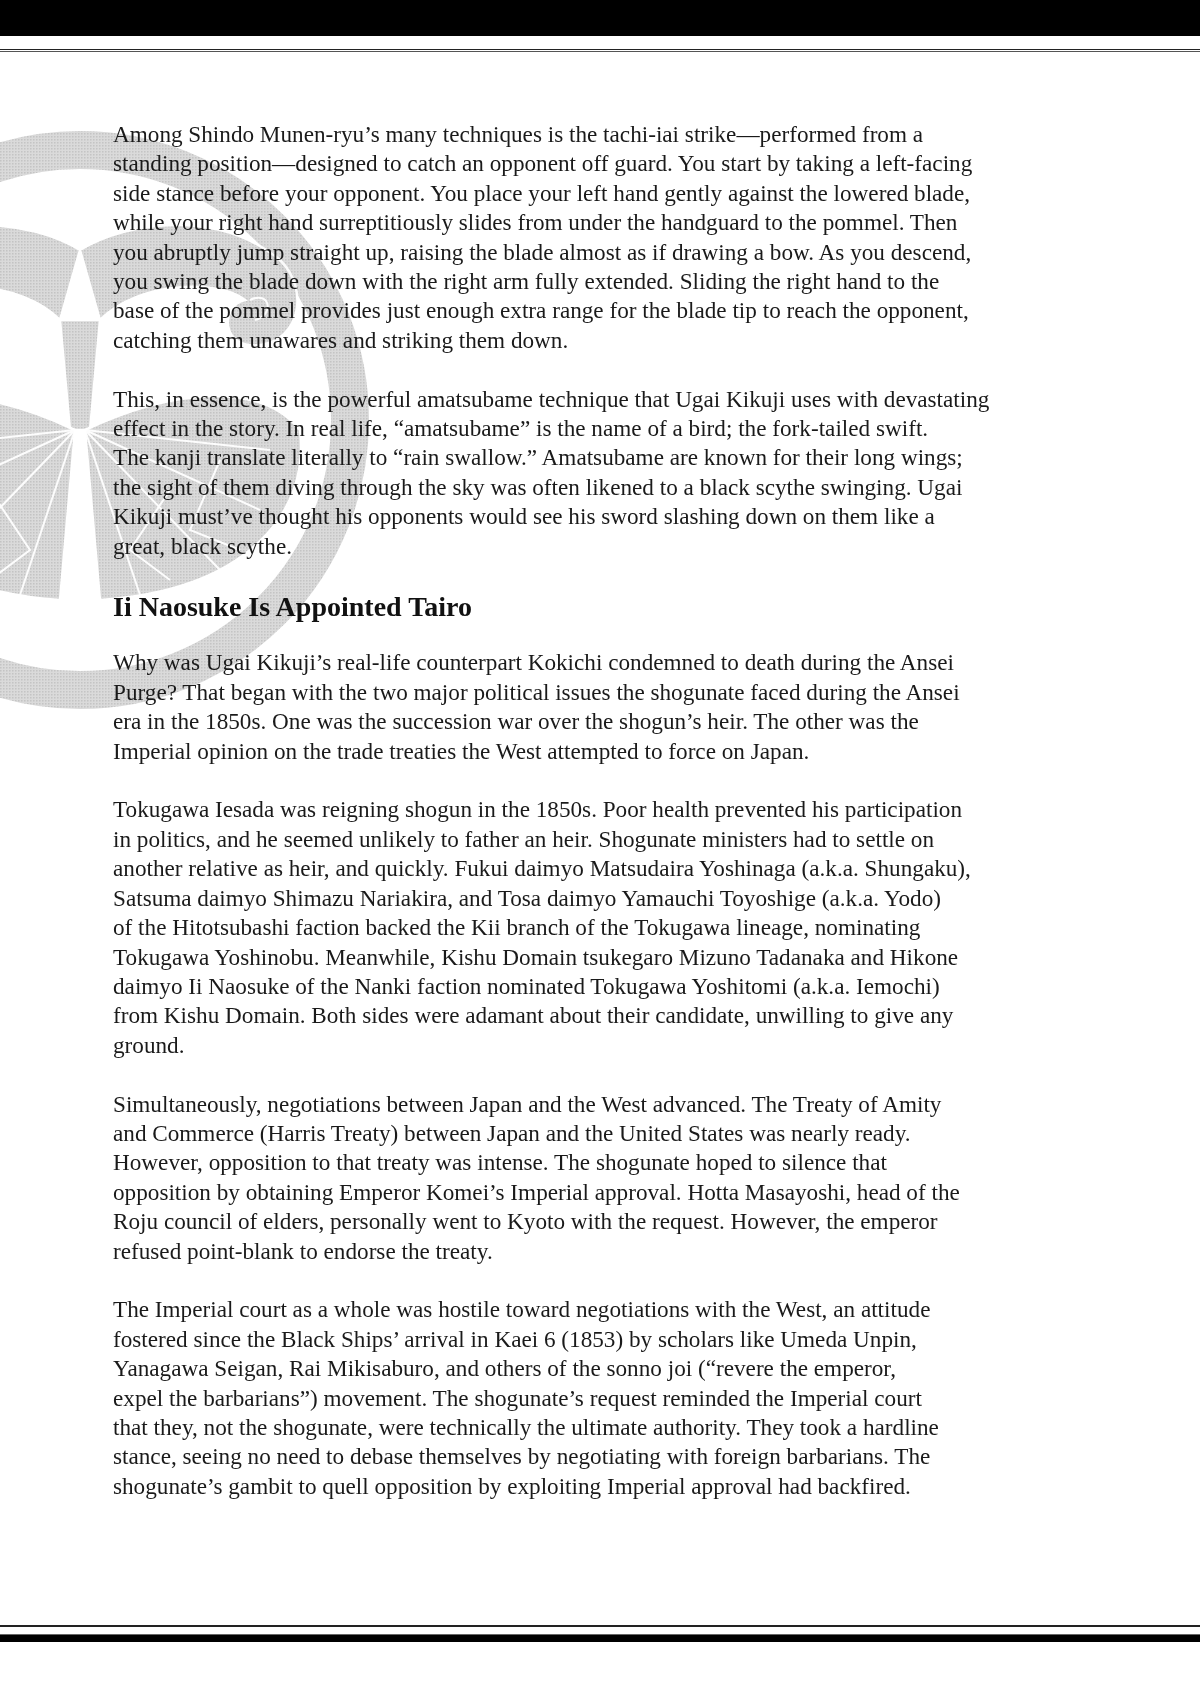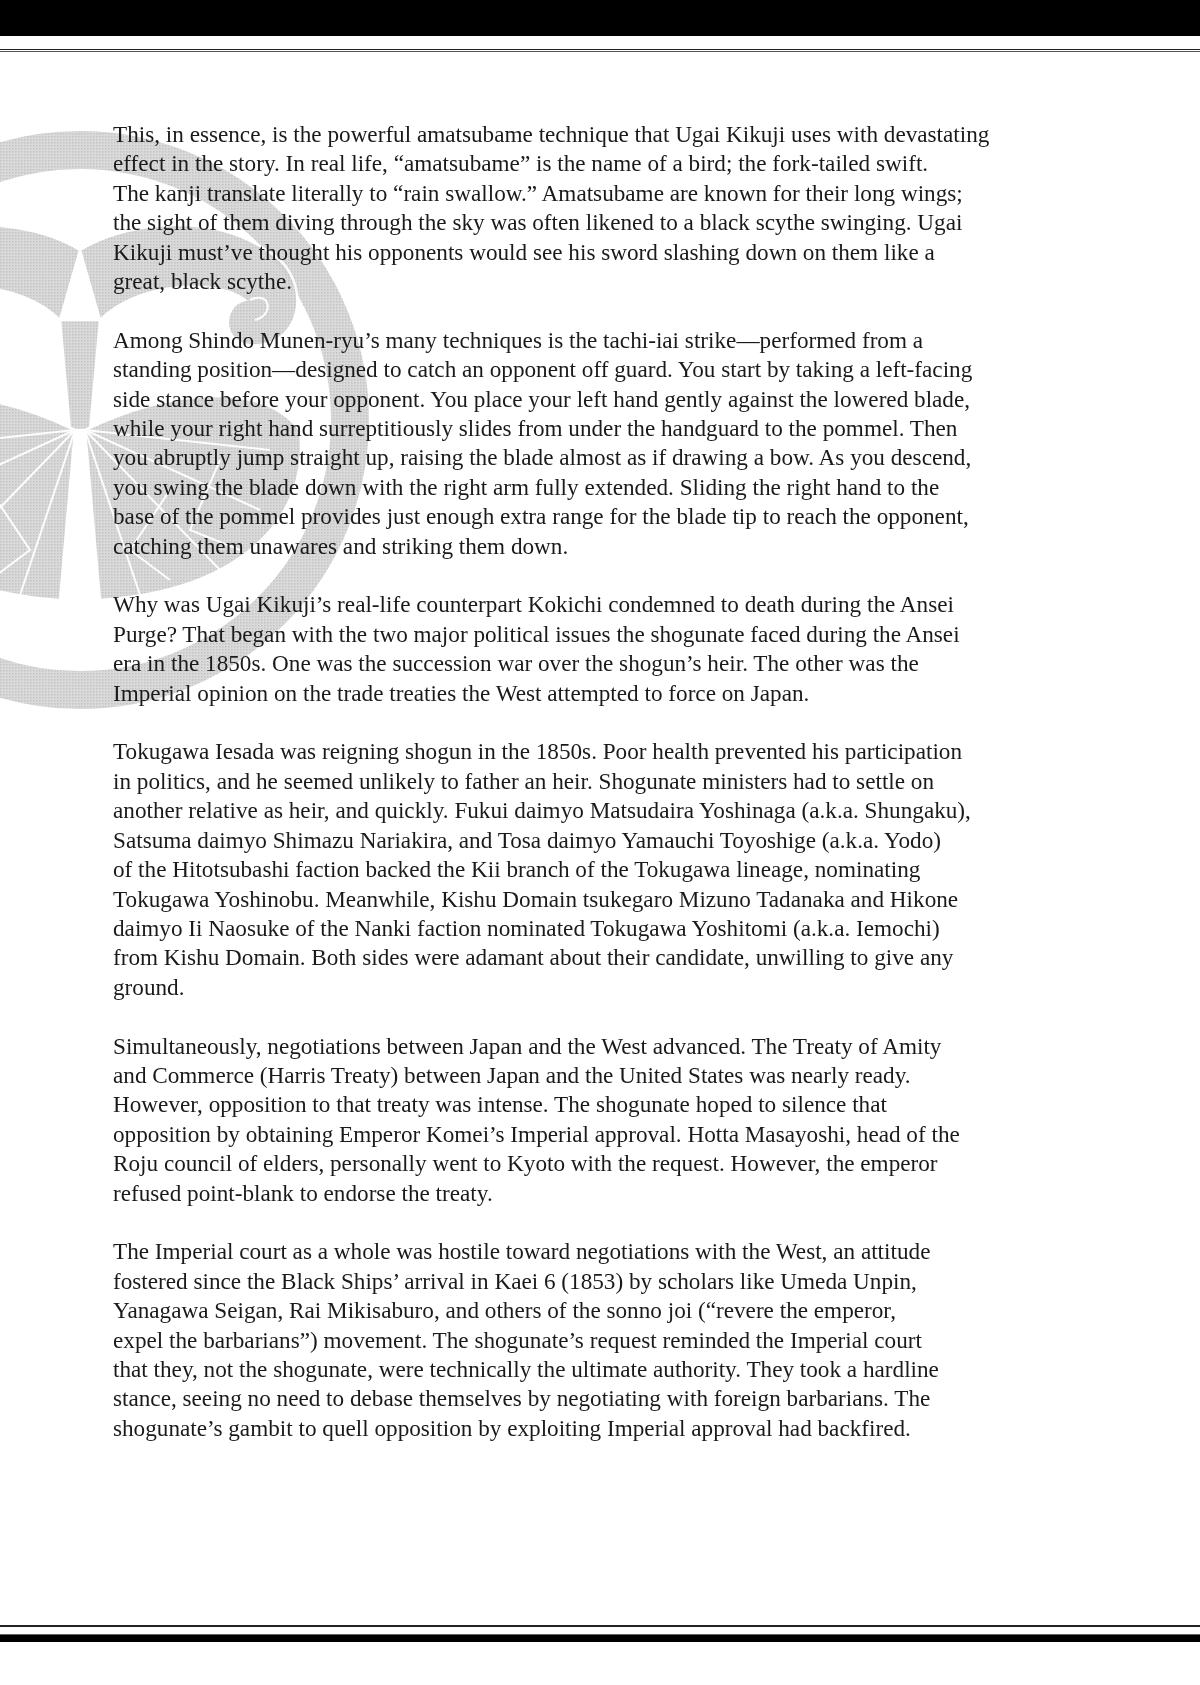--- a/index.html
+++ b/index.html
@@ -92,34 +92,35 @@
     <path d="M150 330 L 180 400 L 130 420"></path>
       <path d="M200 360 L 240 420 L 200 450"></path>
     <path d="M430 330 L 400 400 L 450 420"></path>
       <path d="M380 360 L 340 420 L 380 450"></path>
     <path d="M120 170 C 100 160, 95 185, 115 190"></path>
     <path d="M460 170 C 480 160, 485 185, 465 190"></path>
   </g>
 </svg>
 
 <main class="content">
-  <p>This, in essence, is the powerful amatsubame technique that Ugai Kikuji uses with devastating
-effect in the story. In real life, “amatsubame” is the name of a bird; the fork-tailed swift.
-The kanji translate literally to “rain swallow.” Amatsubame are known for their long wings;
-the sight of them diving through the sky was often likened to a black scythe swinging. Ugai
-Kikuji must’ve thought his opponents would see his sword slashing down on them like a
-great, black scythe.</p>
   <p>Among Shindo Munen-ryu’s many techniques is the tachi-iai strike—performed from a
 standing position—designed to catch an opponent off guard. You start by taking a left-facing
 side stance before your opponent. You place your left hand gently against the lowered blade,
 while your right hand surreptitiously slides from under the handguard to the pommel. Then
 you abruptly jump straight up, raising the blade almost as if drawing a bow. As you descend,
 you swing the blade down with the right arm fully extended. Sliding the right hand to the
 base of the pommel provides just enough extra range for the blade tip to reach the opponent,
 catching them unawares and striking them down.</p>
+  <p>This, in essence, is the powerful amatsubame technique that Ugai Kikuji uses with devastating
+effect in the story. In real life, “amatsubame” is the name of a bird; the fork-tailed swift.
+The kanji translate literally to “rain swallow.” Amatsubame are known for their long wings;
+the sight of them diving through the sky was often likened to a black scythe swinging. Ugai
+Kikuji must’ve thought his opponents would see his sword slashing down on them like a
+great, black scythe.</p>
+  <h2>Ii Naosuke Is Appointed Tairo</h2>
   <p>Why was Ugai Kikuji’s real-life counterpart Kokichi condemned to death during the Ansei
 Purge? That began with the two major political issues the shogunate faced during the Ansei
 era in the 1850s. One was the succession war over the shogun’s heir. The other was the
 Imperial opinion on the trade treaties the West attempted to force on Japan.</p>
   <p>Tokugawa Iesada was reigning shogun in the 1850s. Poor health prevented his participation
 in politics, and he seemed unlikely to father an heir. Shogunate ministers had to settle on
 another relative as heir, and quickly. Fukui daimyo Matsudaira Yoshinaga (a.k.a. Shungaku),
 Satsuma daimyo Shimazu Nariakira, and Tosa daimyo Yamauchi Toyoshige (a.k.a. Yodo)
 of the Hitotsubashi faction backed the Kii branch of the Tokugawa lineage, nominating
 Tokugawa Yoshinobu. Meanwhile, Kishu Domain tsukegaro Mizuno Tadanaka and Hikone

